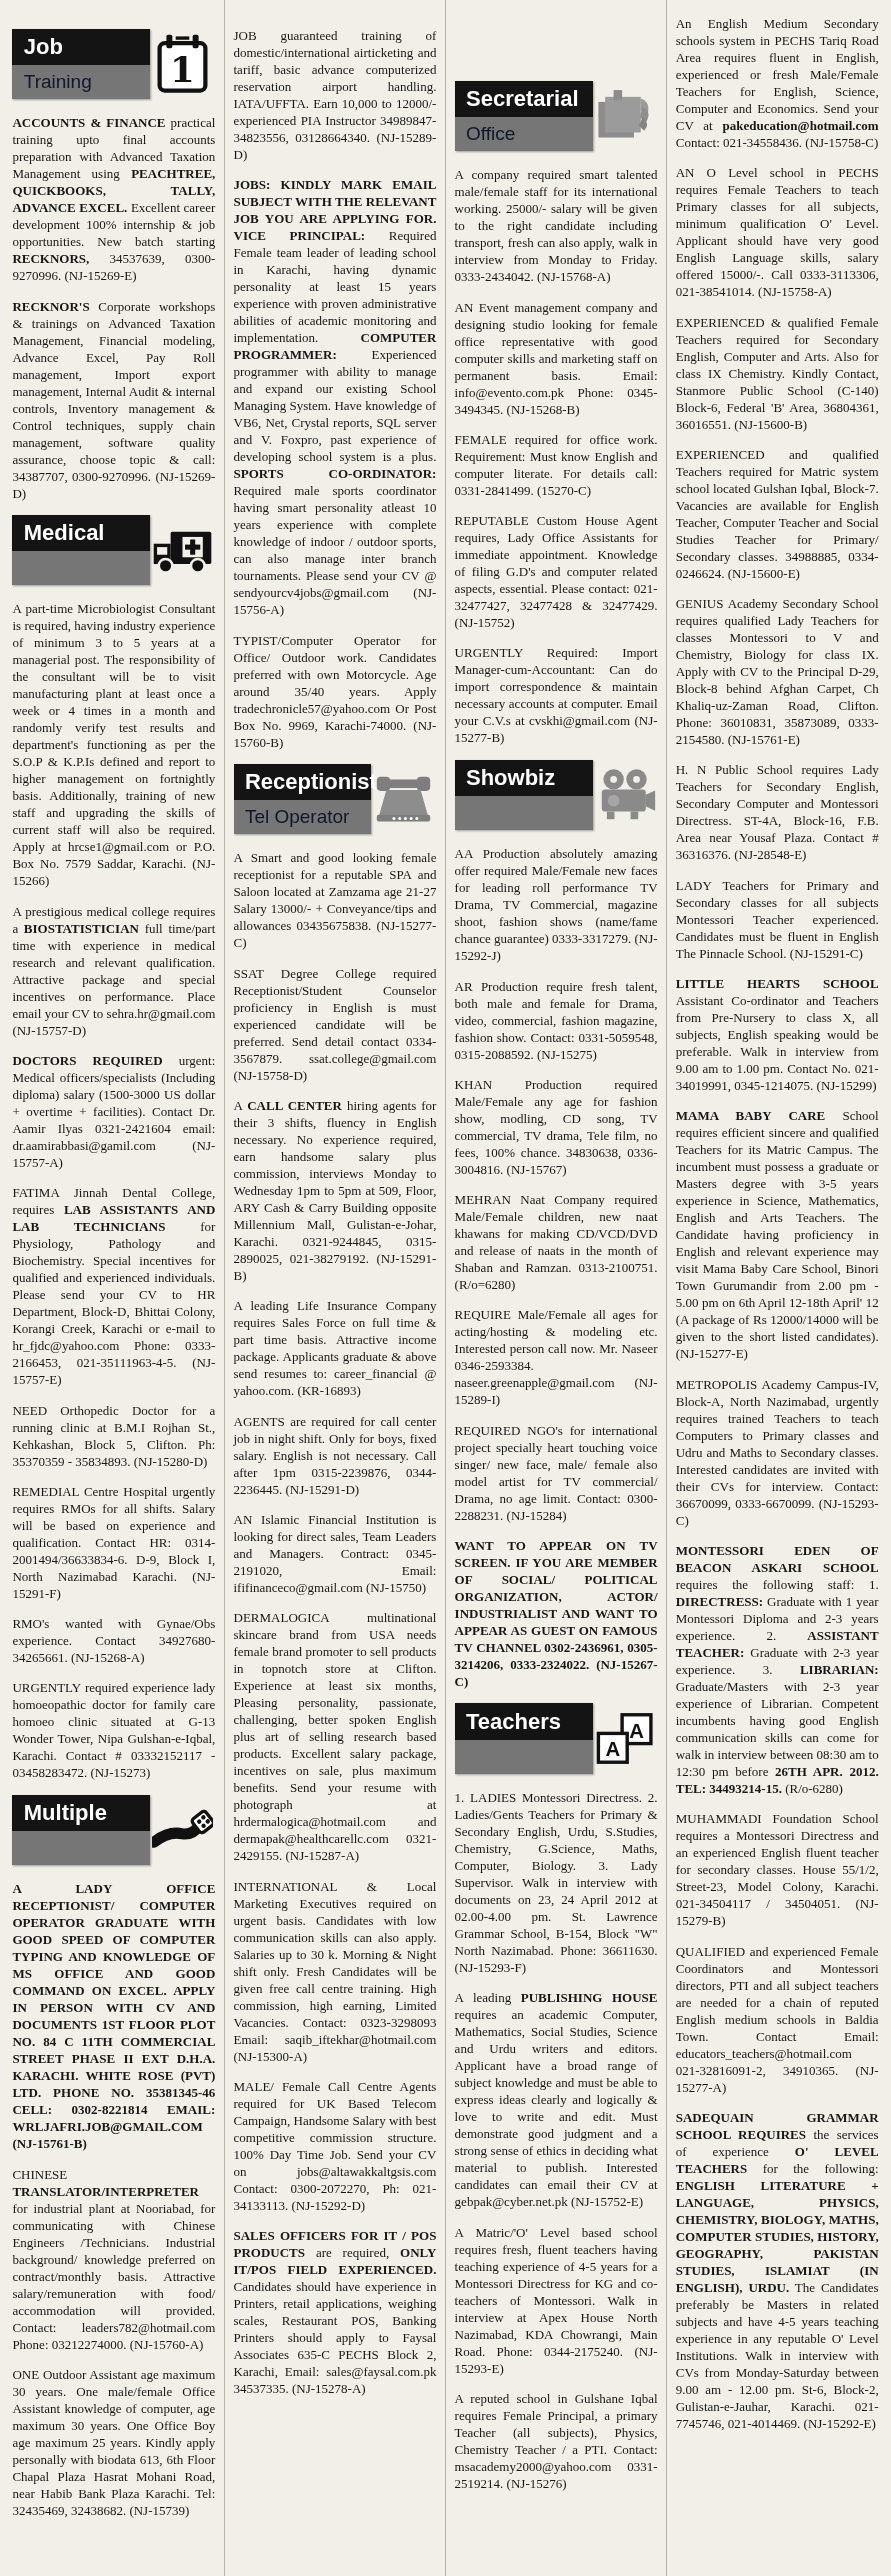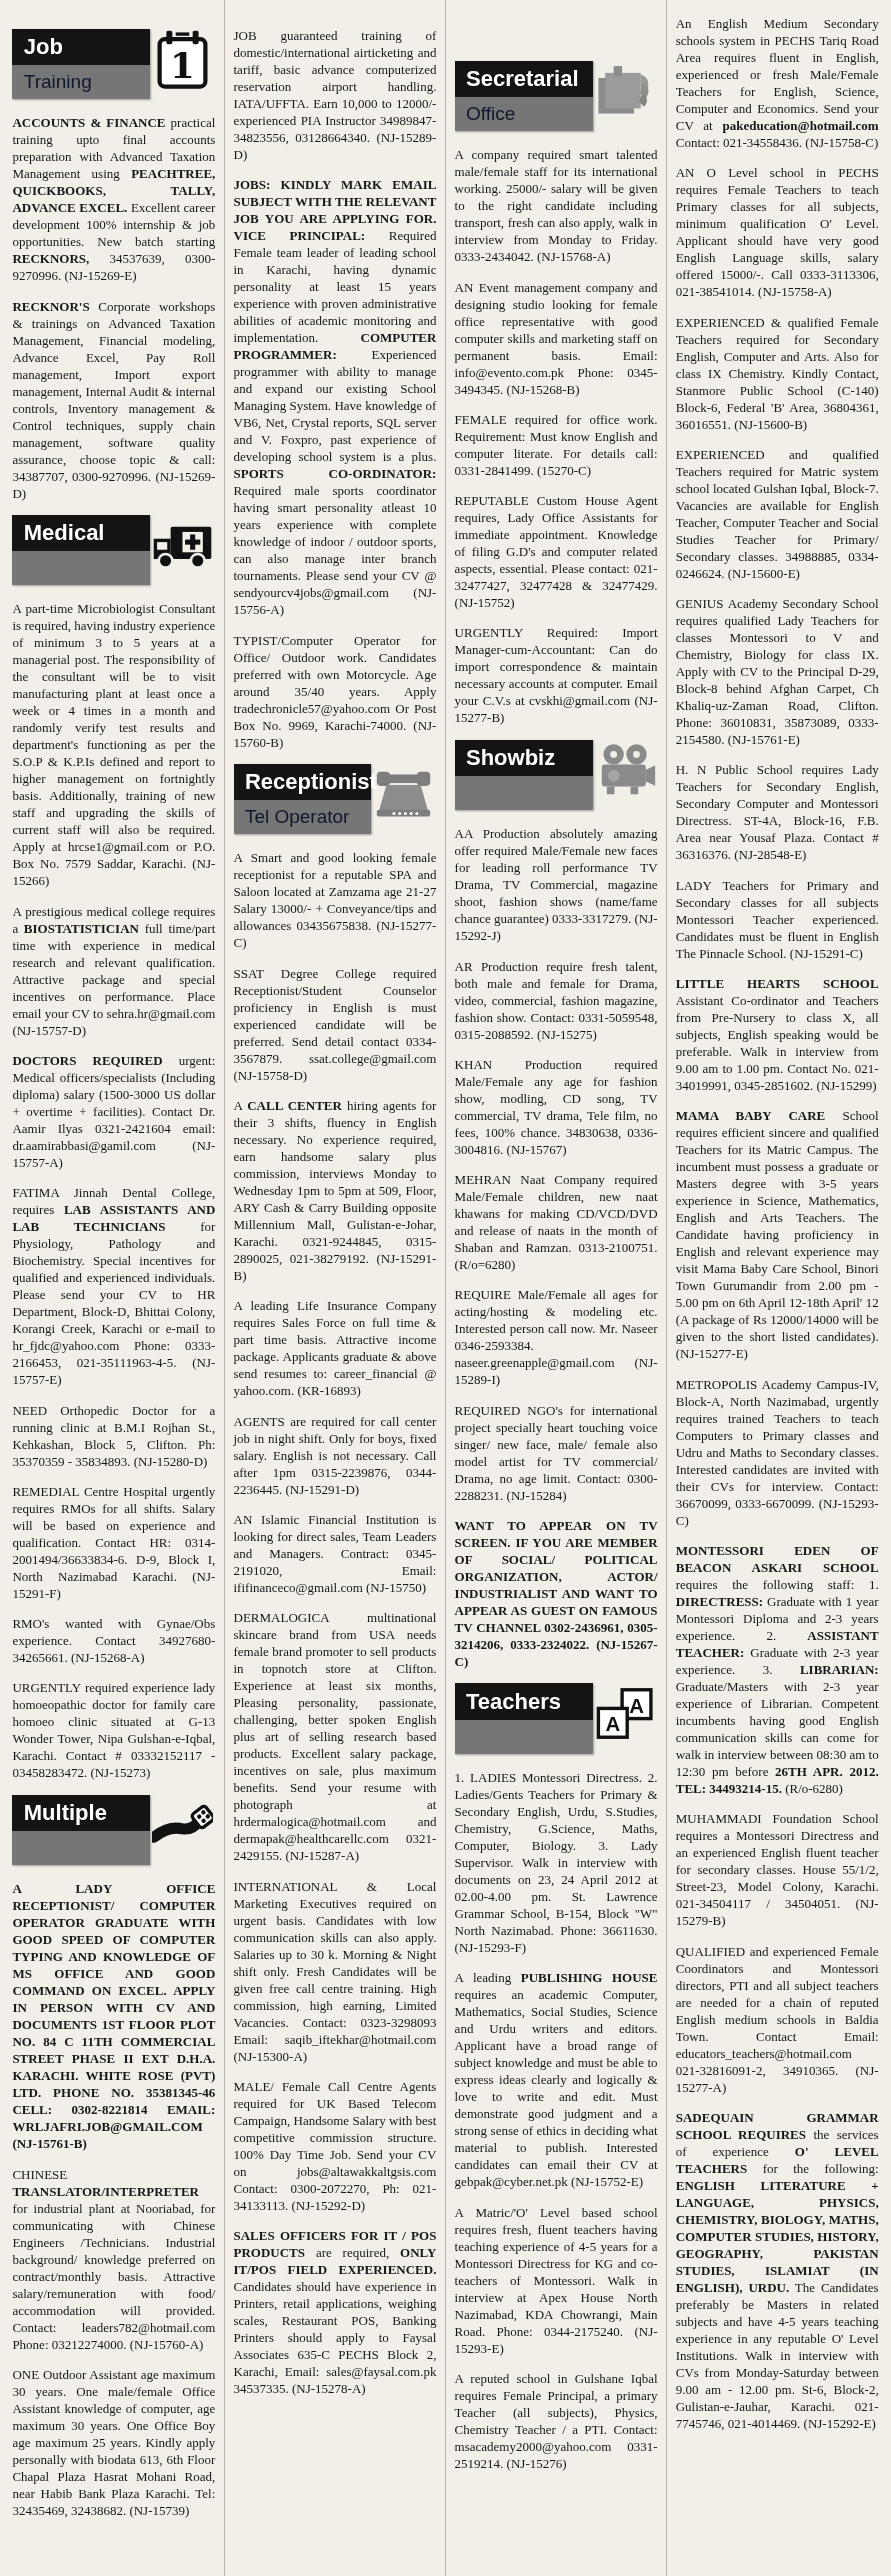--- a/index.html
+++ b/index.html
@@ -2,25 +2,25 @@
 <html style="font-size:15px"><head>
 <meta charset="utf-8">
 <style>
   html,body{margin:0;padding:0}
   body{width:891px;height:2576px;overflow:hidden;background:#f1efe8;font-family:"Liberation Serif","DejaVu Serif",serif;color:#171717}
   .page{display:flex;width:891px;height:2576px;box-sizing:border-box;padding:0 3.8px}
   .col{flex:1 1 0;box-sizing:border-box;padding:5.7px 8.6px 0 8.6px;overflow:hidden}
   .col + .col{border-left:1px solid #b8b4a8}
   .col:nth-child(1){padding-top:23px}
   .col:nth-child(2){padding-top:27px}
-  .col:nth-child(3){padding-top:55px}
+  .col:nth-child(3){padding-top:75px}
   .col:nth-child(4){padding-top:15px}
   .ad{font-size:13px;line-height:17px;text-align:justify;margin:0 0 13.3px 0;overflow-wrap:break-word}
   .ad .b{font-weight:bold}
-  .section{display:flex;align-items:flex-start;margin:5.7px 0 15px 0}
+  .section{display:flex;align-items:center;margin:5.7px 0 15px 0}
   .bars{flex:1 1 auto;min-width:0;box-shadow:1px 1px 1.9px rgba(0,0,0,.35)}
   .bar-title{background:#141414;color:#fff;font-family:"Liberation Sans","DejaVu Sans",sans-serif;font-weight:bold;font-size:22px;line-height:1;padding:7.6px 3.8px 6.7px 11.4px;white-space:nowrap}
   .bar-sub{background:#767676;color:#0f172a;font-family:"Liberation Sans","DejaVu Sans",sans-serif;font-size:19px;line-height:1;padding:6.7px 3.8px 8.6px 11.4px;min-height:19px;white-space:nowrap}
   .icon{flex:0 0 65px;width:65px;display:flex;align-items:center;justify-content:center}
   .icon svg{width:61px;height:61px;display:block}
 </style>
 </head>
 <body>
 
 <div class="page">
@@ -195,21 +195,21 @@
       <div class="ad"><span>A reputed school in Gulshane Iqbal requires Female Principal, a primary Teacher (all subjects), Physics, Chemistry Teacher / a PTI. Contact: msacademy2000@yahoo.com 0331-2519214. (NJ-15276)</span></div>
     </div>
   <div class="col">
       <div class="ad"><span>An English Medium Secondary schools system in PECHS Tariq Road Area requires fluent in English, experienced or fresh Male/Female Teachers for English, Science, Computer and Economics. Send your CV at </span><span class="b">pakeducation@hotmail.com</span><span> Contact: 021-34558436. (NJ-15758-C)</span></div>
       <div class="ad"><span>AN O Level school in PECHS requires Female Teachers to teach Primary classes for all subjects, minimum qualification O' Level. Applicant should have very good English Language skills, salary offered 15000/-. Call 0333-3113306, 021-38541014. (NJ-15758-A)</span></div>
       <div class="ad"><span>EXPERIENCED &amp; qualified Female Teachers required for Secondary English, Computer and Arts. Also for class IX Chemistry. Kindly Contact, Stanmore Public School (C-140) Block-6, Federal 'B' Area, 36804361, 36016551. (NJ-15600-B)</span></div>
       <div class="ad"><span>EXPERIENCED and qualified Teachers required for Matric system school located Gulshan Iqbal, Block-7. Vacancies are available for English Teacher, Computer Teacher and Social Studies Teacher for Primary/ Secondary classes. 34988885, 0334-0246624. (NJ-15600-E)</span></div>
       <div class="ad"><span>GENIUS Academy Secondary School requires qualified Lady Teachers for classes Montessori to V and Chemistry, Biology for class IX. Apply with CV to the Principal D-29, Block-8 behind Afghan Carpet, Ch Khaliq-uz-Zaman Road, Clifton. Phone: 36010831, 35873089, 0333-2154580. (NJ-15761-E)</span></div>
       <div class="ad"><span>H. N Public School requires Lady Teachers for Secondary English, Secondary Computer and Montessori Directress. ST-4A, Block-16, F.B. Area near Yousaf Plaza. Contact # 36316376. (NJ-28548-E)</span></div>
       <div class="ad"><span>LADY Teachers for Primary and Secondary classes for all subjects Montessori Teacher experienced. Candidates must be fluent in English The Pinnacle School. (NJ-15291-C)</span></div>
-      <div class="ad"><span class="b">LITTLE HEARTS SCHOOL</span><span> Assistant Co-ordinator and Teachers from Pre-Nursery to class X, all subjects, English speaking would be preferable. Walk in interview from 9.00 am to 1.00 pm. Contact No. 021-34019991, 0345-2851602. (NJ-15299)</span></div>
+      <div class="ad"><span class="b">LITTLE HEARTS SCHOOL</span><span> Assistant Co-ordinator and Teachers from Pre-Nursery to class X, all subjects, English speaking would be preferable. Walk in interview from 9.00 am to 1.00 pm. Contact No. 021-34019991, 0345-1214075. (NJ-15299)</span></div>
       <div class="ad"><span class="b">MAMA BABY CARE</span><span> School requires efficient sincere and qualified Teachers for its Matric Campus. The incumbent must possess a graduate or Masters degree with 3-5 years experience in Science, Mathematics, English and Arts Teachers. The Candidate having proficiency in English and relevant experience may visit Mama Baby Care School, Binori Town Gurumandir from 2.00 pm - 5.00 pm on 6th April 12-18th April' 12 (A package of Rs 12000/14000 will be given to the short listed candidates). (NJ-15277-E)</span></div>
       <div class="ad"><span>METROPOLIS Academy Campus-IV, Block-A, North Nazimabad, urgently requires trained Teachers to teach Computers to Primary classes and Udru and Maths to Secondary classes. Interested candidates are invited with their CVs for interview. Contact: 36670099, 0333-6670099. (NJ-15293-C)</span></div>
       <div class="ad"><span class="b">MONTESSORI EDEN OF BEACON ASKARI SCHOOL</span><span> requires the following staff: 1. </span><span class="b">DIRECTRESS:</span><span> Graduate with 1 year Montessori Diploma and 2-3 years experience. 2. </span><span class="b">ASSISTANT TEACHER:</span><span> Graduate with 2-3 year experience. 3. </span><span class="b">LIBRARIAN:</span><span> Graduate/Masters with 2-3 year experience of Librarian. Competent incumbents having good English communication skills can come for walk in interview between 08:30 am to 12:30 pm before </span><span class="b">26TH APR. 2012. TEL: 34493214-15.</span><span> (R/o-6280)</span></div>
       <div class="ad"><span>MUHAMMADI Foundation School requires a Montessori Directress and an experienced English fluent teacher for secondary classes. House 55/1/2, Street-23, Model Colony, Karachi. 021-34504117 / 34504051. (NJ-15279-B)</span></div>
       <div class="ad"><span>QUALIFIED and experienced Female Coordinators and Montessori directors, PTI and all subject teachers are needed for a chain of reputed English medium schools in Baldia Town. Contact Email: educators_teachers@hotmail.com 021-32816091-2, 34910365. (NJ-15277-A)</span></div>
       <div class="ad"><span class="b">SADEQUAIN GRAMMAR SCHOOL REQUIRES</span><span> the services of experience </span><span class="b">O' LEVEL TEACHERS</span><span> for the following: </span><span class="b">ENGLISH LITERATURE + LANGUAGE, PHYSICS, CHEMISTRY, BIOLOGY, MATHS, COMPUTER STUDIES, HISTORY, GEOGRAPHY, PAKISTAN STUDIES, ISLAMIAT (IN ENGLISH), URDU.</span><span> The Candidates preferably be Masters in related subjects and have 4-5 years teaching experience in any reputable O' Level Institutions. Walk in interview with CVs from Monday-Saturday between 9.00 am - 12.00 pm. St-6, Block-2, Gulistan-e-Jauhar, Karachi. 021-7745746, 021-4014469. (NJ-15292-E)</span></div>
     </div>
 </div>
 
 

